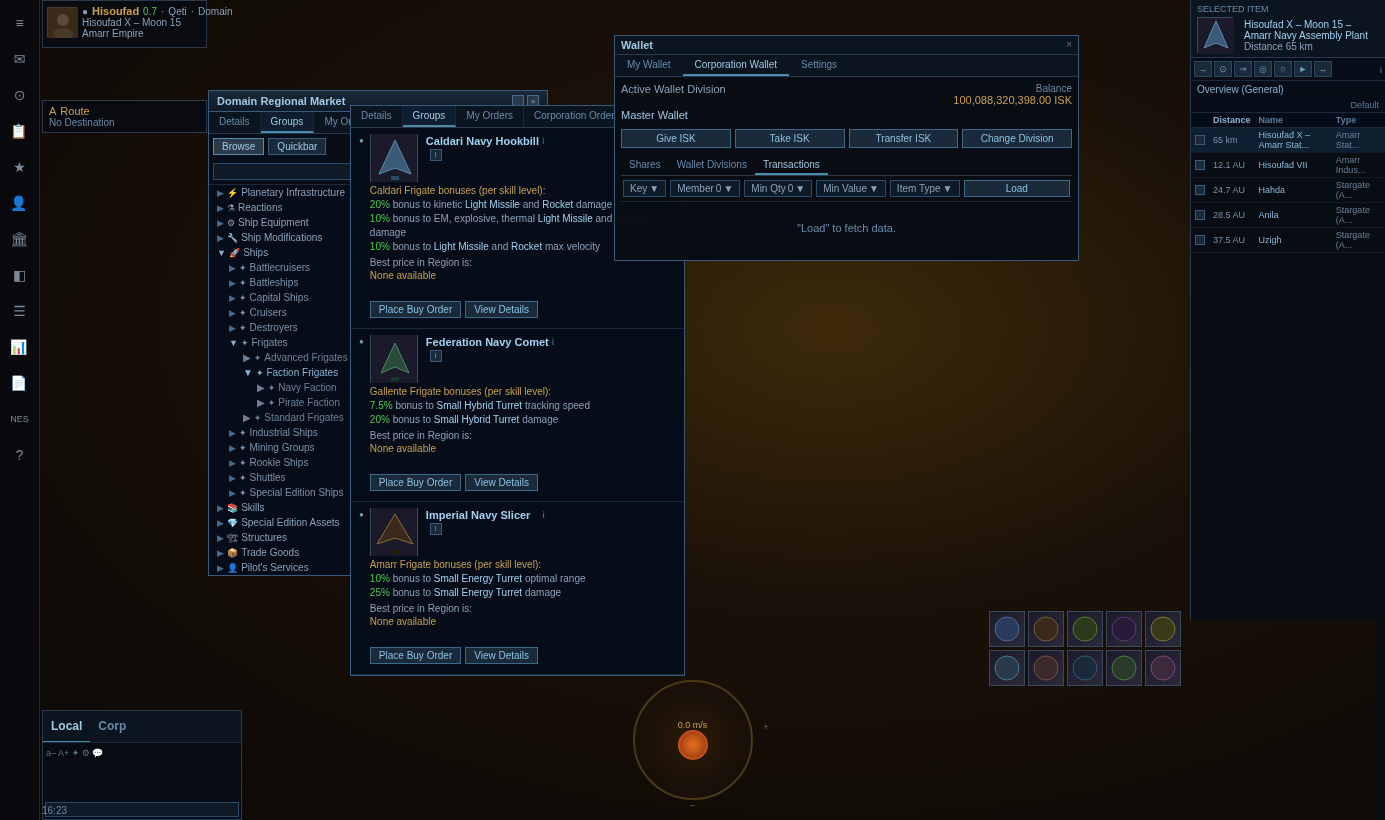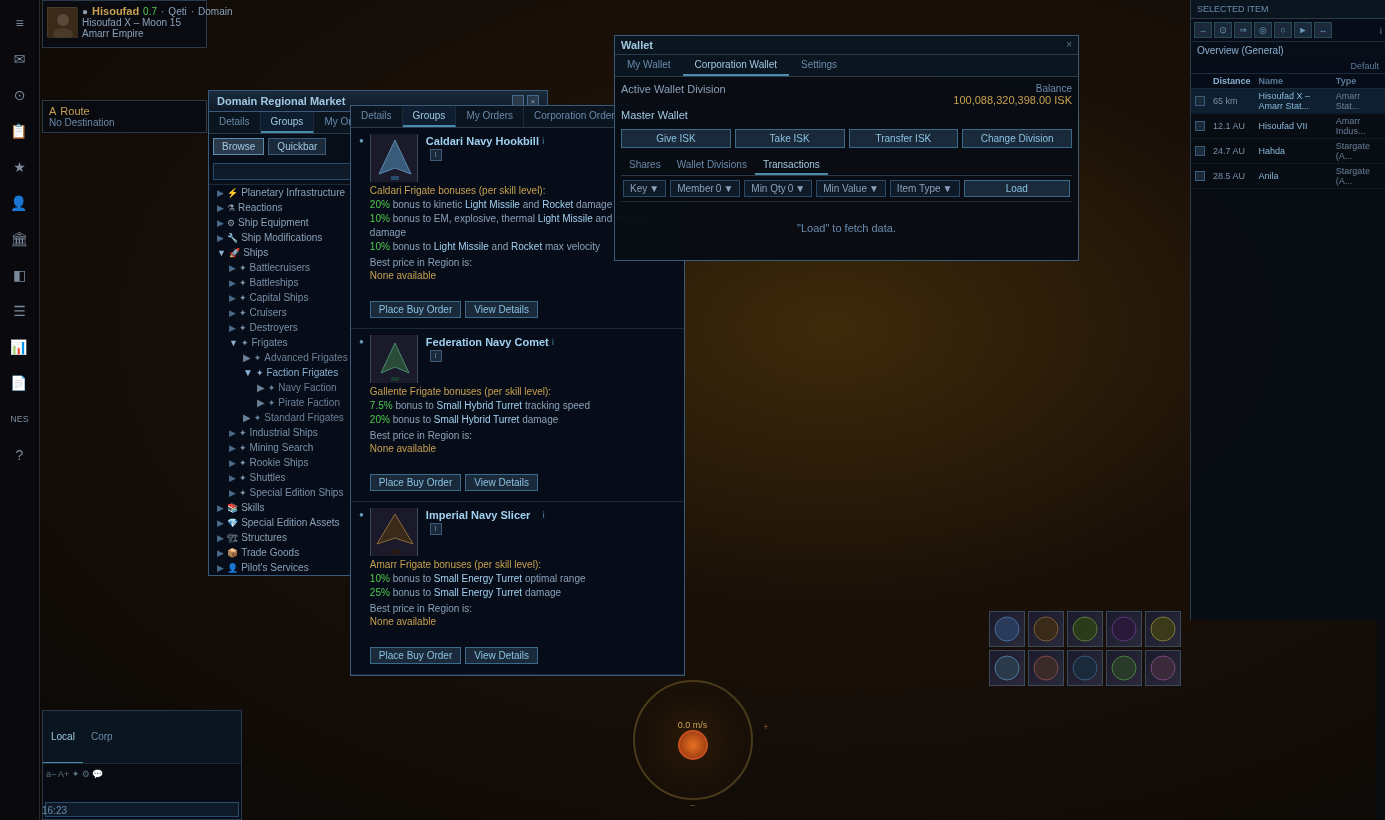--- a/index.html
+++ b/index.html
@@ -435,24 +435,25 @@
       height: 110px;
       background: rgba(8,12,20,0.9);
       border: 1px solid #2a3a4a;
     }
     .chat-tabs {
       display: flex;
       background: #0a1520;
       border-bottom: 1px solid #1a2a3a;
     }
     .chat-tab {
-      padding: 20px 8px;
-      font-size: 10px;
+      padding: 8px 8px;
+      font-size: 12px;
       color: #6a8aaa;
       cursor: pointer;
+      font-weight: bold;
     }
     .chat-tab.active { color: #a0c8e0; border-bottom: 1px solid #4a8aaa; }
     .chat-content {
       padding: 3px;
       font-size: 10px;
       color: #6a8098;
     }
     .chat-input-bar {
       position: absolute;
       bottom: 0; left: 0; right: 0;
@@ -697,21 +698,21 @@
         </div>
       </div>
       <div class="sub-item">
         <span class="arrow">▶</span>
           <span style="font-size:9px">✦</span>
           <span>Industrial Ships</span>
       </div>
       <div class="sub-item">
         <span class="arrow">▶</span>
           <span style="font-size:9px">✦</span>
-          <span>Mining Search</span>
+          <span>Mining Groups</span>
       </div>
       <div class="sub-item">
         <span class="arrow">▶</span>
           <span style="font-size:9px">✦</span>
           <span>Rookie Ships</span>
       </div>
       <div class="sub-item">
         <span class="arrow">▶</span>
           <span style="font-size:9px">✦</span>
           <span>Shuttles</span>
@@ -932,20 +933,32 @@
       <button class="wallet-btn" style="padding:2px 10px;font-size:10px;">Load</button>
     </div>
     <div class="fetch-msg">"Load" to fetch data.</div>
   </div>
 </div>
 
 <div class="overview-panel">
 
   <div class="selected-item">
     <div class="sel-label">Selected Item</div>
+    <div style="display:flex;align-items:center;gap:5px;margin-top:3px;">
+      <div class="sel-img">
+        <svg width="36" height="36">
+          <rect width="36" height="36" fill="#1a1a2a"></rect>
+          <polygon points="18,3 30,30 18,25 6,30" fill="#3a5a7a" stroke="#5a8aaa" stroke-width="1"></polygon>
+        </svg>
+      </div>
+      <div>
+        <div class="sel-name">Hisoufad X – Moon 15 – Amarr Navy Assembly Plant</div>
+        <div class="sel-dist">Distance  65 km</div>
+      </div>
+    </div>
   </div>
 
   <div class="overview-nav">
     <div class="ov-nav-btn">→</div>
     <div class="ov-nav-btn">⊙</div>
     <div class="ov-nav-btn">⇒</div>
     <div class="ov-nav-btn">◎</div>
     <div class="ov-nav-btn">○</div>
     <div class="ov-nav-btn">►</div>
     <div class="ov-nav-btn">↔</div>
@@ -993,20 +1006,28 @@
         <td class="ov-td type">Stargate (A...</td>
       </tr>
       <tr class="ov-tr">
         <td class="ov-td checkbox-cell">
             <div class="ov-checkbox"></div>
           </td>
         <td class="ov-td">28.5 AU</td>
         <td class="ov-td name">Anila</td>
         <td class="ov-td type">Stargate (A...</td>
       </tr>
+      <tr class="ov-tr">
+        <td class="ov-td checkbox-cell">
+            <div class="ov-checkbox"></div>
+          </td>
+        <td class="ov-td">37.5 AU</td>
+        <td class="ov-td name">Uzigh</td>
+        <td class="ov-td type">Stargate (A...</td>
+      </tr>
     </tbody>
   </table>
 </div>
 
 <div class="chat-box">
   <div class="chat-tabs">
     <div class="chat-tab active">Local</div>
     <div class="chat-tab">Corp</div>
   </div>
   <div class="chat-content">

